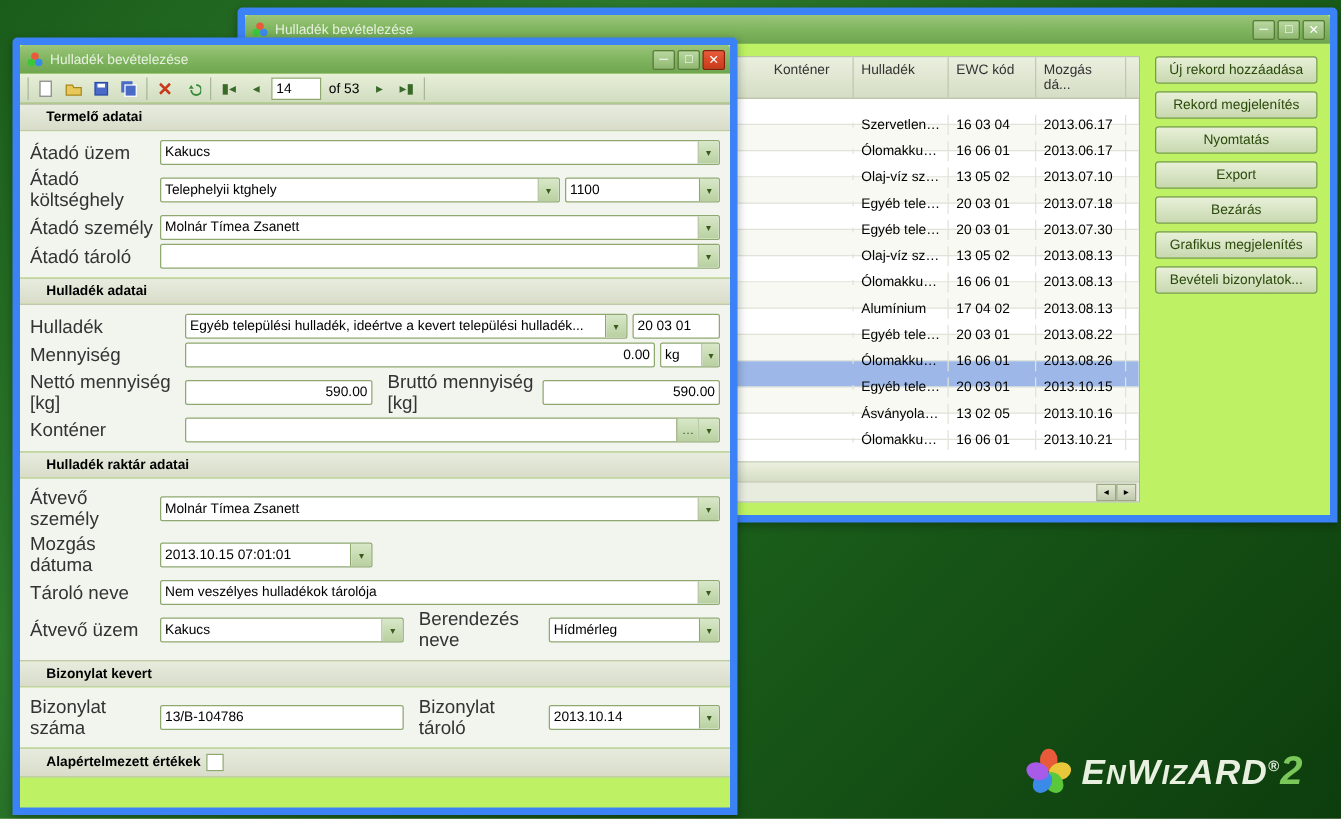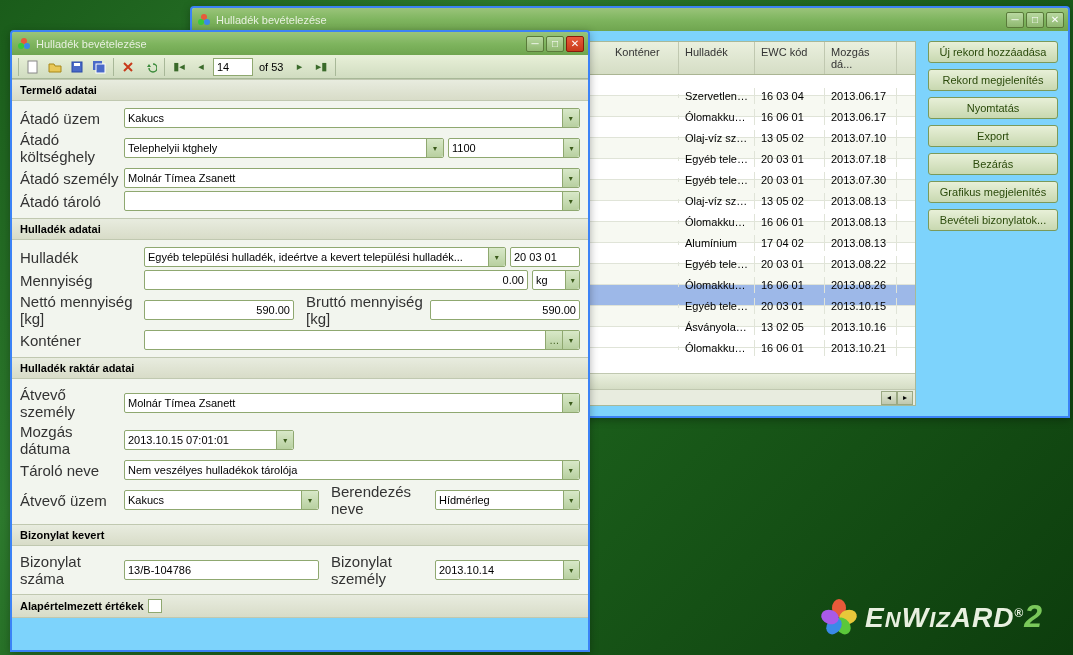--- a/index.html
+++ b/index.html
@@ -1,29 +1,29 @@
 <!DOCTYPE html>
 <html><head>
 <meta charset="utf-8">
 <style>
 * { box-sizing: border-box; margin: 0; padding: 0; font-family: Tahoma, Verdana, sans-serif; font-size: 11px; }
 body { background: linear-gradient(135deg, #1a5c1a 0%, #2d7a2d 30%, #1a5c1a 60%, #0d3d0d 100%); width: 1073px; height: 655px; overflow: hidden; position: relative; }
-.window { position: absolute; background: #7dd3fc; border: 2px solid #3b82f6; border-radius: 4px 4px 0 0; box-shadow: 0 2px 8px rgba(0,0,0,0.3); }
+.window { position: absolute; background: #bef264; border: 6px solid #3b82f6; border-radius: 4px 4px 0 0; box-shadow: 0 2px 8px rgba(0,0,0,0.3); }
 .titlebar { background: linear-gradient(to bottom, #9ac47a 0%, #7fb55f 50%, #6fa54f 100%); height: 23px; display: flex; align-items: center; padding: 0 4px; border-radius: 3px 3px 0 0; color: #fff; font-weight: normal; }
 .titlebar .icon { width: 16px; height: 16px; margin-right: 4px; display: inline-flex; align-items: center; justify-content: center; }
 .titlebar .title { flex: 1; color: #e8f0e0; }
 .winbtns { display: flex; gap: 2px; }
 .winbtn { width: 18px; height: 16px; background: linear-gradient(to bottom, #b8d8a0, #8fb870); border: 1px solid #5a7a3a; border-radius: 2px; color: #fff; display: flex; align-items: center; justify-content: center; cursor: pointer; font-size: 10px; }
 .winbtn.close { background: linear-gradient(to bottom, #e85a3a, #c83a1a); border-color: #8a1a0a; }
 .toolbar { background: linear-gradient(to bottom, #e8f0d8, #d0dcc0); height: 24px; display: flex; align-items: center; padding: 0 4px; gap: 2px; border-bottom: 1px solid #a8b898; }
 .tbtn { width: 20px; height: 20px; border: 1px solid transparent; display: inline-flex; align-items: center; justify-content: center; cursor: pointer; border-radius: 2px; }
 .tsep { width: 1px; height: 18px; background: #a8b898; margin: 0 2px; }
 .pager { display: flex; align-items: center; gap: 2px; }
 .pager input { width: 40px; height: 18px; border: 1px solid #8fa870; padding: 0 3px; background: #fff; }
-.section-header { background: linear-gradient(to bottom, #e8ecdf, #d8dcc8); padding: 4px 8px; font-weight: bold; border-top: 1px solid #c0c8b0; border-bottom: 1px solid #c0c8b0; }
+.section-header { background: linear-gradient(to bottom, #e8ecdf, #d8dcc8); padding: 4px 21px; font-weight: bold; border-top: 1px solid #c0c8b0; border-bottom: 1px solid #c0c8b0; }
 .form-body { background: #f2f5ee; padding: 4px 8px; }
 .row { display: flex; align-items: center; margin: 3px 0; gap: 4px; }
 .lbl { width: 100px; font-size: 15px; color: #333; }
 .lbl.wide { width: 120px; }
 .inp { height: 20px; border: 1px solid #8fa870; border-radius: 2px; padding: 0 3px; background: #fff; display: flex; align-items: center; }
 .inp.grow { flex: 1; }
 .inp input { border: none; outline: none; width: 100%; font-size: 11px; background: transparent; }
 .inp.right input { text-align: right; }
 .dd { width: 18px; height: 18px; background: linear-gradient(to bottom, #d8e8c8, #b8d0a0); border-left: 1px solid #8fa870; display: flex; align-items: center; justify-content: center; cursor: pointer; margin: -1px -3px -1px 0; border-radius: 0 2px 2px 0; }
 .dd::after { content: '▾'; font-size: 8px; color: #3a5a1a; }
@@ -353,21 +353,21 @@
     </div>
   </div>
 
   <div class="section-header">Bizonylat kevert</div>
   <div class="form-body">
     <div class="row">
       <div class="lbl">Bizonylat száma</div>
       <div class="inp" style="width:195px">
           <input value="13/B-104786" style="">
         </div>
-      <div class="lbl" style="width:100px; margin-left:8px;">Bizonylat személy</div>
+      <div class="lbl" style="width:100px; margin-left:8px;">Bizonylat tároló</div>
       <div class="inp grow">
           <input value="2013.10.14" style="">
           <div class="dd"></div>
         </div>
     </div>
   </div>
 
   <div class="section-header" style="display:flex;align-items:center;">
     <span>Alapértelmezett értékek</span>
     <span class="chk"></span>

